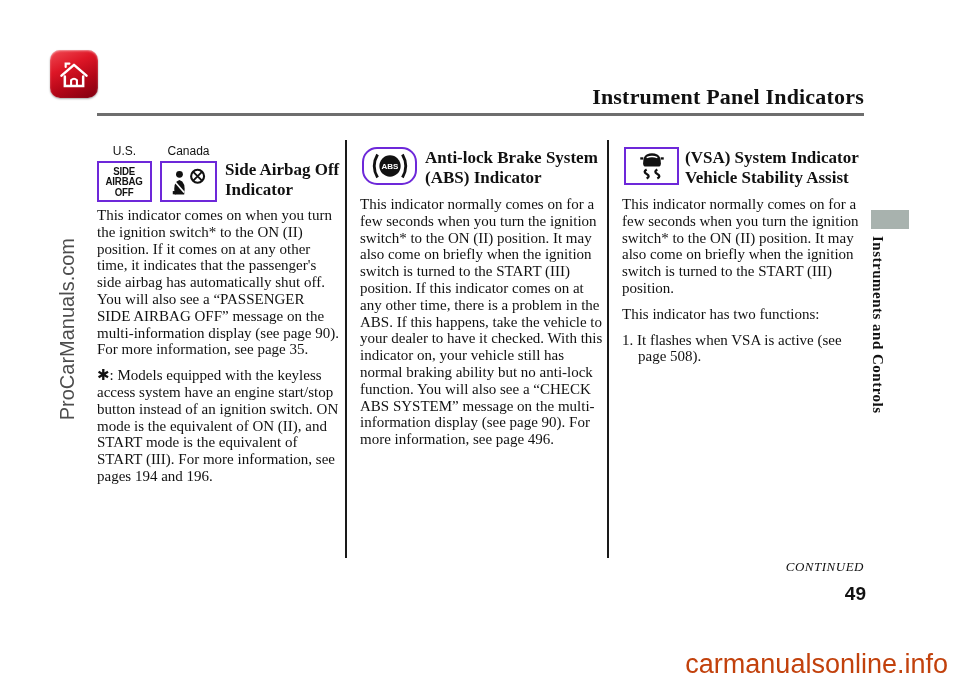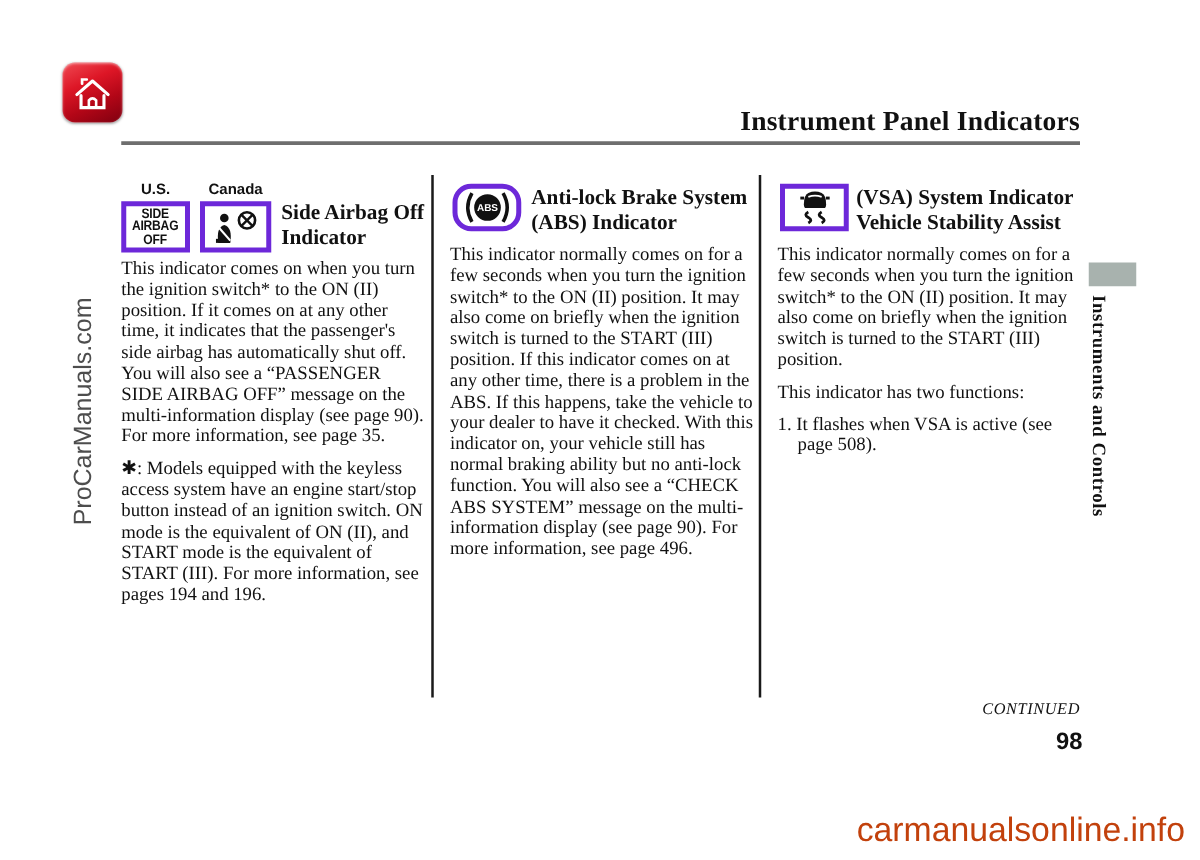--- a/index.html
+++ b/index.html
@@ -24,24 +24,24 @@
   .title-rule{left:97px;top:113px;width:767px;height:3px;background:#6e6e6e;}
 
   
   .col{top:144px;width:243px;}
   .col1{left:97px;} .col2{left:360px;} .col3{left:622px;}
   .divider{top:140px;width:2px;height:418px;background:#1a1a1a;}
   .div1{left:345px;} .div2{left:607px;}
 
   .region-label{
     font-family:"Liberation Sans","DejaVu Sans",sans-serif;
-    font-weight:bold;font-size:12px;text-align:center;display:block;
+    font-weight:normal;font-size:12px;text-align:center;display:block;
   }
   .ind-box{
-    border:4px solid #6d28d9;background:#fff;box-sizing:border-box;
+    border:2px solid #6d28d9;background:#fff;box-sizing:border-box;
     display:flex;align-items:center;justify-content:center;
   }
   .usbox-text{
     font-family:"Liberation Sans","DejaVu Sans",sans-serif;
     font-weight:bold;font-size:11px;line-height:10.5px;text-align:center;
     transform:scaleX(.88);letter-spacing:-.2px;
   }
   .sec-heading{
     font-size:17px;line-height:19.5px;font-weight:bold;white-space:nowrap;
   }
@@ -178,16 +178,16 @@
     <p>This indicator normally comes on for a few seconds when you turn the ignition switch* to the ON (II) position. It may also come on briefly when the ignition switch is turned to the START (III) position.</p>
     <p>This indicator has two functions:</p>
     <div class="list-item"><span>1.</span> <span>It flashes when VSA is active (see page 508).</span></div>
   </div>
 </div>
 
 <div class="abs side-tab"></div>
 <div class="abs side-label">Instruments and Controls</div>
 
 <div class="abs continued">CONTINUED</div>
-<div class="abs page-num">98</div>
+<div class="abs page-num">49</div>
 
 <div class="abs wm-left">ProCarManuals.com</div>
 <div class="abs wm-bottom">carmanualsonline.info</div>
 
 </body></html>

